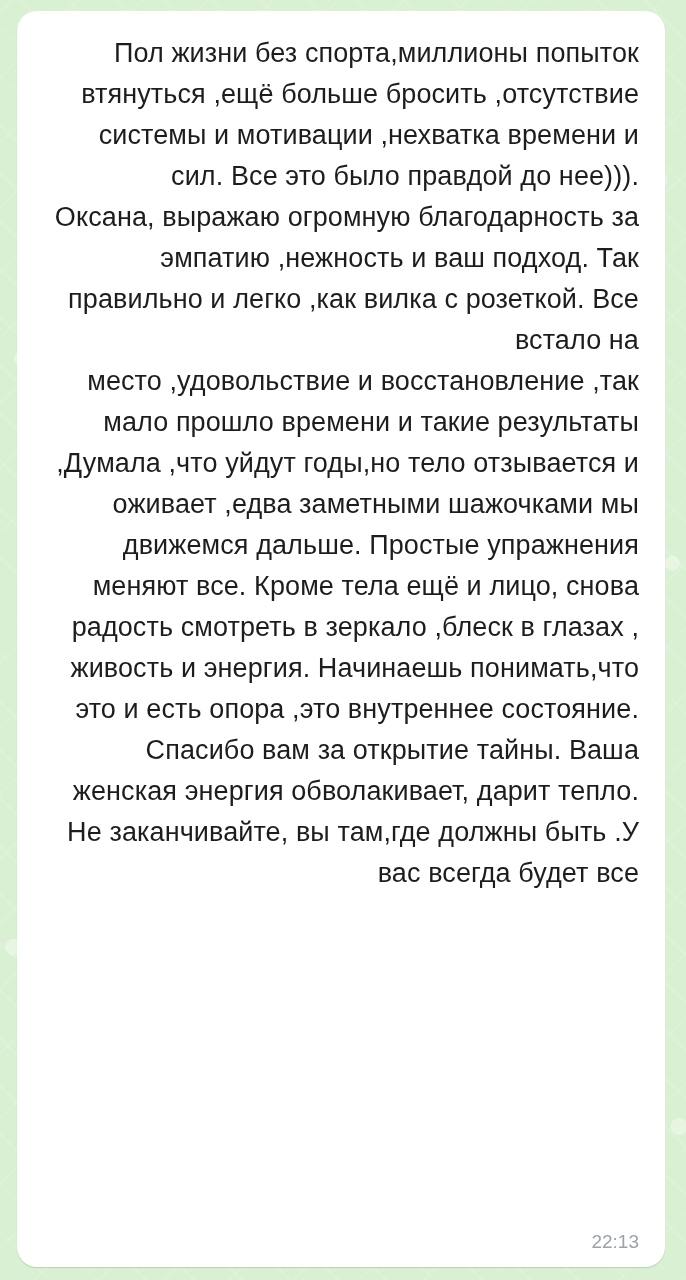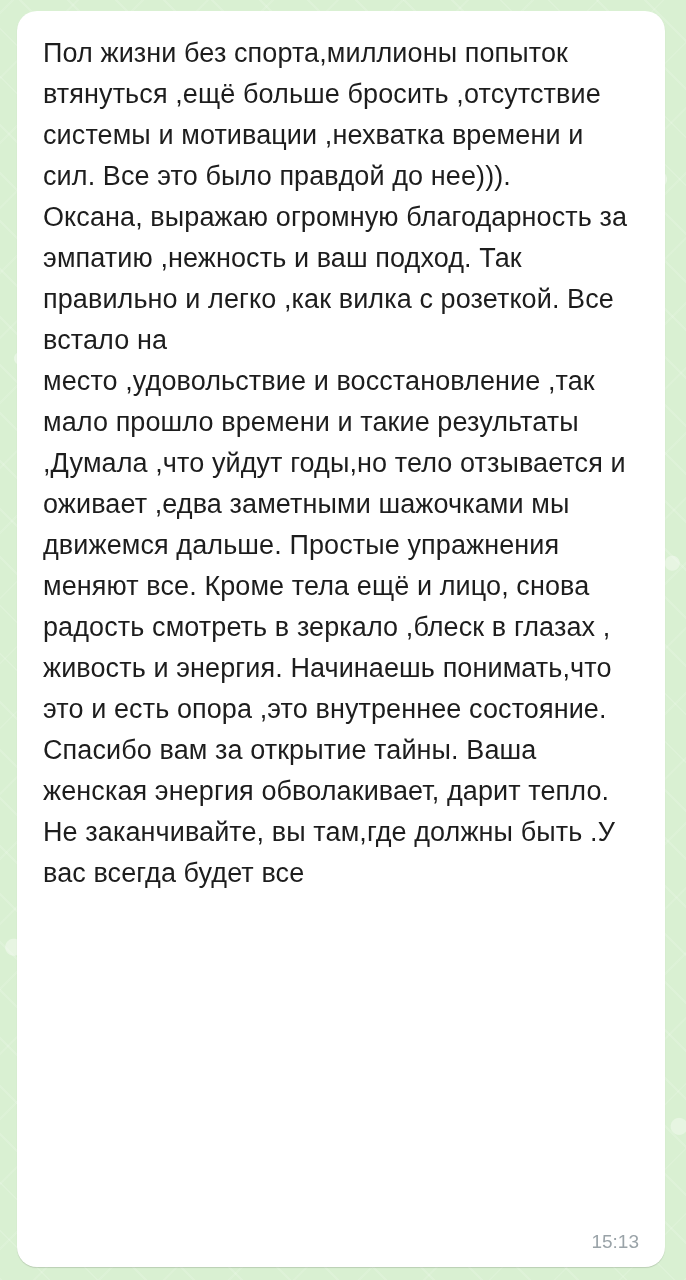--- a/index.html
+++ b/index.html
@@ -50,20 +50,21 @@
     position: absolute;
     left: 17px;
     top: 11px;
     width: 648px;
     min-height: 1256px;
     box-sizing: border-box;
     background: #ffffff;
     border-radius: 20px;
     padding: 22px 26px 32px 26px;
     box-shadow: 0 1px 1px rgba(0,0,0,0.14);
+    text-align: right;
   }
 
   .message-text {
     font-size: 27px;
     line-height: 41px;
     color: #1d1d1d;
     white-space: pre-wrap;
     word-wrap: break-word;
     letter-spacing: 0.1px;
   }
@@ -96,15 +97,15 @@
 <div class="chat-background">
   <div class="edge-strip"></div>
 </div>
 
 <div class="message-bubble">
   <div class="message-text">Пол жизни без спорта,миллионы попыток втянуться ,ещё больше бросить ,отсутствие системы и мотивации ,нехватка времени и сил. Все это было правдой до нее))).
 Оксана, выражаю огромную благодарность за
 эмпатию ,нежность и ваш подход. Так правильно и легко ,как вилка с розеткой. Все встало на
 место ,удовольствие и восстановление ,так мало прошло времени и такие результаты ,Думала ,что уйдут годы,но тело отзывается и оживает ,едва заметными шажочками мы движемся дальше. Простые упражнения меняют все. Кроме тела ещё и лицо, снова радость смотреть в зеркало ,блеск в глазах , живость и энергия. Начинаешь понимать,что это и есть опора ,это внутреннее состояние. Спасибо вам за открытие тайны. Ваша женская энергия обволакивает, дарит тепло. Не заканчивайте, вы там,где должны быть .У вас всегда будет все</div>
   <div class="message-meta">
-    <span class="timestamp">15:13</span>
+    <span class="timestamp">22:13</span>
   </div>
 </div>
 
 </body></html>

